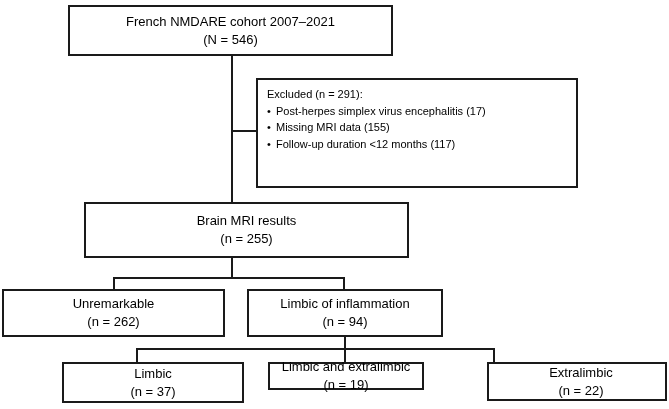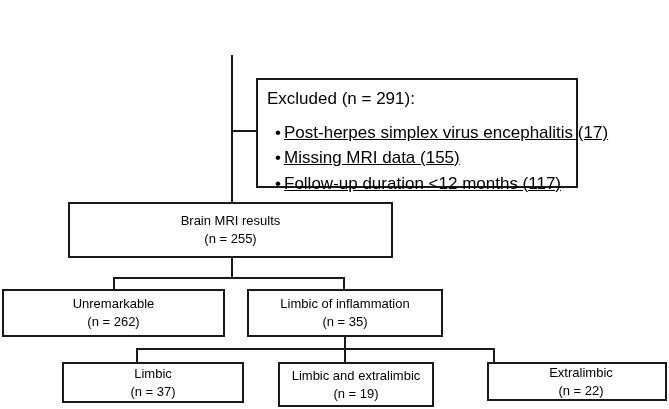--- a/index.html
+++ b/index.html
@@ -36,35 +36,34 @@
     display: block;
     white-space: nowrap;
   }
   
   .node-list {
     position: absolute;
     box-sizing: border-box;
     border: 2px solid #1a1a1a;
     background: #ffffff;
     color: #000000;
-    font-size: 17px;
+    font-size: 11px;
     line-height: 1.5;
     text-align: left;
     padding: 6px 0 6px 9px;
     z-index: 2;
   }
   .node-list .heading {
     display: block;
     white-space: nowrap;
   }
   .node-list ul {
-    margin: 8px;
+    margin: 0;
     padding: 0;
     list-style: none;
-    text-decoration: underline;
   }
   .node-list li {
     white-space: nowrap;
     position: relative;
     padding-left: 9px;
   }
   .node-list li::before {
     content: "\2022";
     position: absolute;
     left: 0;
@@ -99,51 +98,55 @@
   <div class="conn-v" style="left:113px; top:277px; height:12px;"></div>
   <div class="conn-v" style="left:343px; top:277px; height:12px;"></div>
 
   <div class="conn-v" style="left:344px; top:337px; height:11px;"></div>
 
   <div class="conn-h" style="left:136px; top:348px; width:359px;"></div>
   <div class="conn-v" style="left:136px; top:348px; height:14px;"></div>
   <div class="conn-v" style="left:344px; top:348px; height:14px;"></div>
   <div class="conn-v" style="left:493px; top:348px; height:14px;"></div>
 
+  <div class="node" style="left:68px; top:5px; width:325px; height:51px;">
+    <span class="line1">French NMDARE cohort 2007–2021</span>
+    <span class="line2">(N = 546)</span>
+  </div>
 
   <div class="node-list" style="left:256px; top:78px; width:322px; height:110px;">
     <span class="heading">Excluded (n = 291):</span>
     <ul>
       <li>Post-herpes simplex virus encephalitis (17)</li>
       <li>Missing MRI data (155)</li>
       <li>Follow-up duration &lt;12 months (117)</li>
     </ul>
   </div>
 
-  <div class="node" style="left:68px; top:202px; width:325px; height:56px;">
+  <div class="node" style="left:84px; top:202px; width:325px; height:56px;">
     <span class="line1">Brain MRI results</span>
     <span class="line2">(n = 255)</span>
   </div>
 
   <div class="node" style="left:2px; top:289px; width:223px; height:48px;">
     <span class="line1">Unremarkable</span>
     <span class="line2">(n = 262)</span>
   </div>
 
   <div class="node" style="left:247px; top:289px; width:196px; height:48px;">
     <span class="line1">Limbic of inflammation</span>
-    <span class="line2">(n = 35)</span>
+    <span class="line2">(n = 94)</span>
   </div>
 
   <div class="node" style="left:62px; top:362px; width:182px; height:41px;">
     <span class="line1">Limbic</span>
     <span class="line2">(n = 37)</span>
   </div>
 
-  <div class="node" style="left:278px; top:362px; width:156px; height:45px;">
+  <div class="node" style="left:268px; top:362px; width:156px; height:28px;">
     <span class="line1">Limbic and extralimbic</span>
     <span class="line2">(n = 19)</span>
   </div>
 
   <div class="node" style="left:487px; top:362px; width:180px; height:39px;padding-left:8px;">
     <span class="line1">Extralimbic</span>
     <span class="line2">(n = 22)</span>
   </div>
 
 </div>

